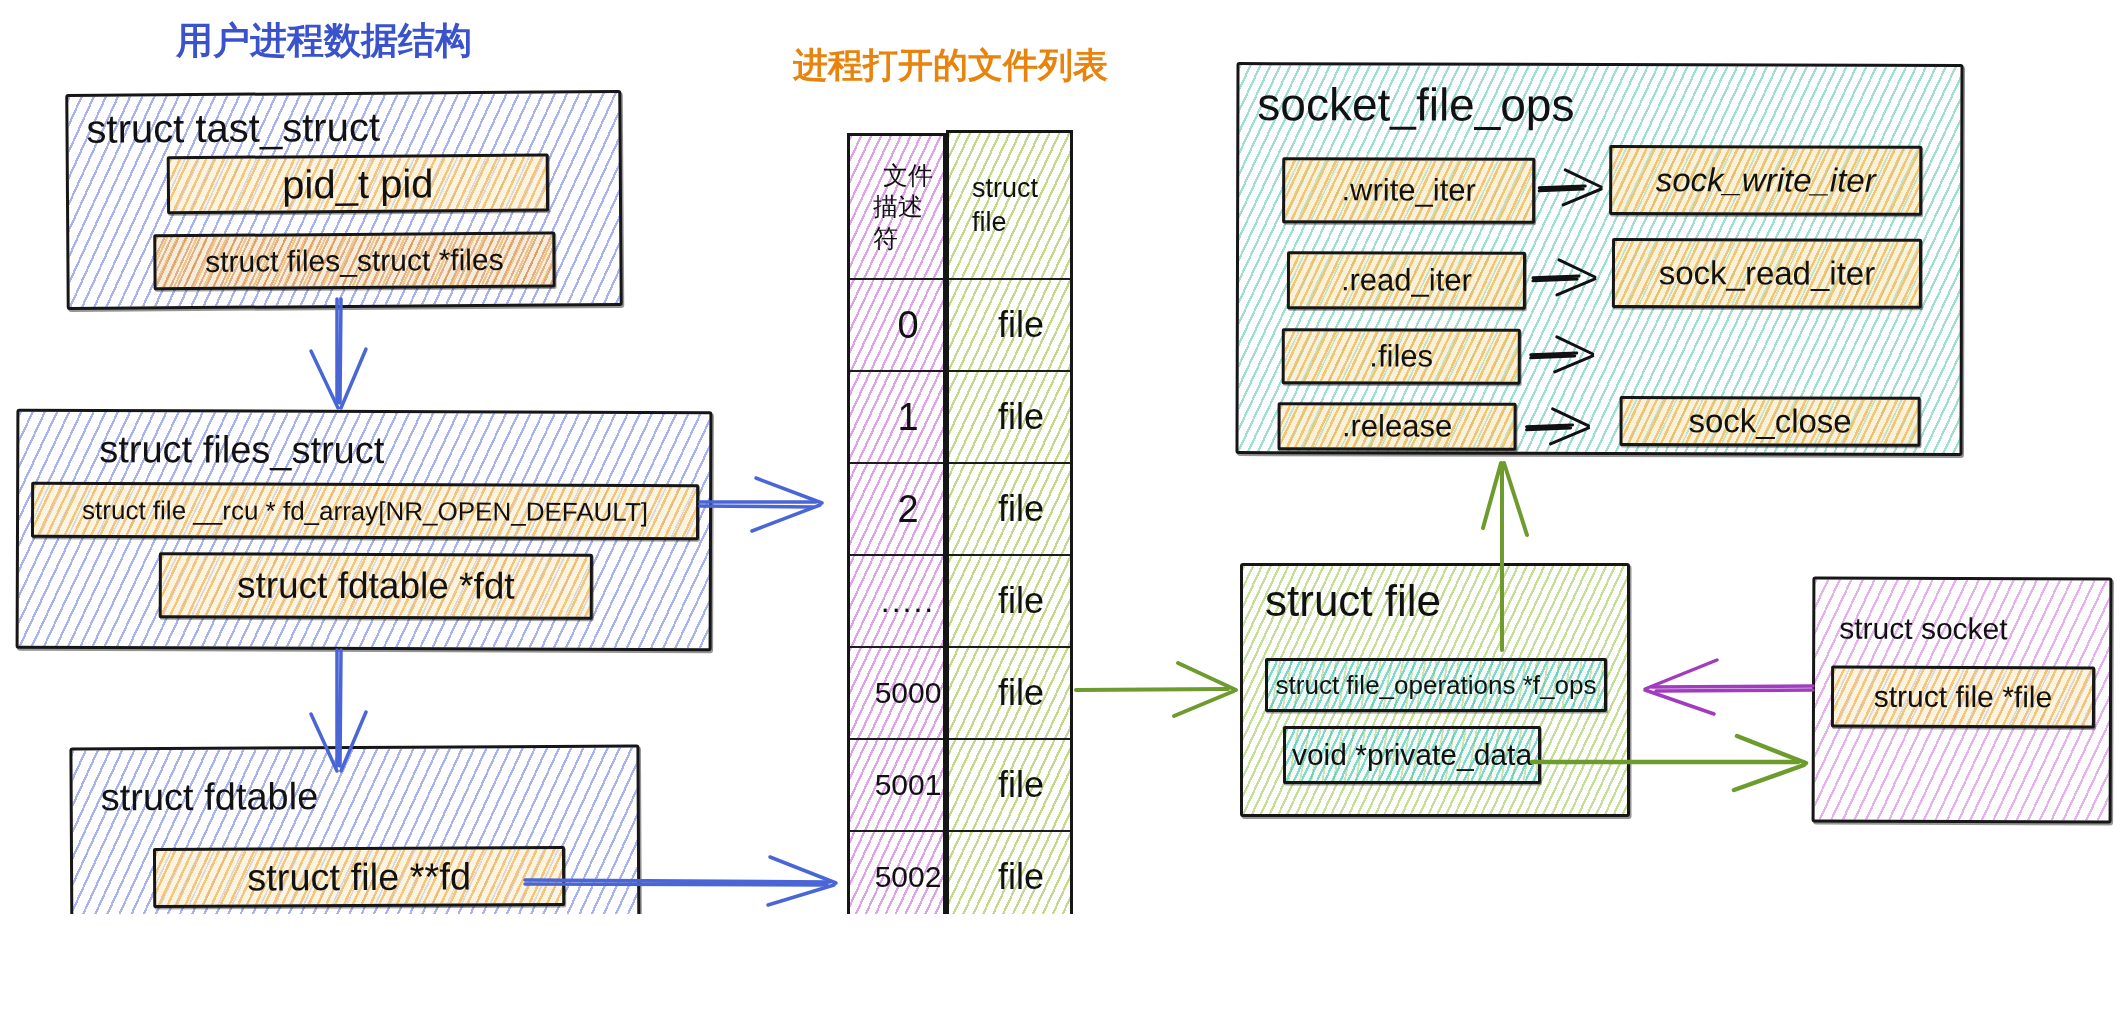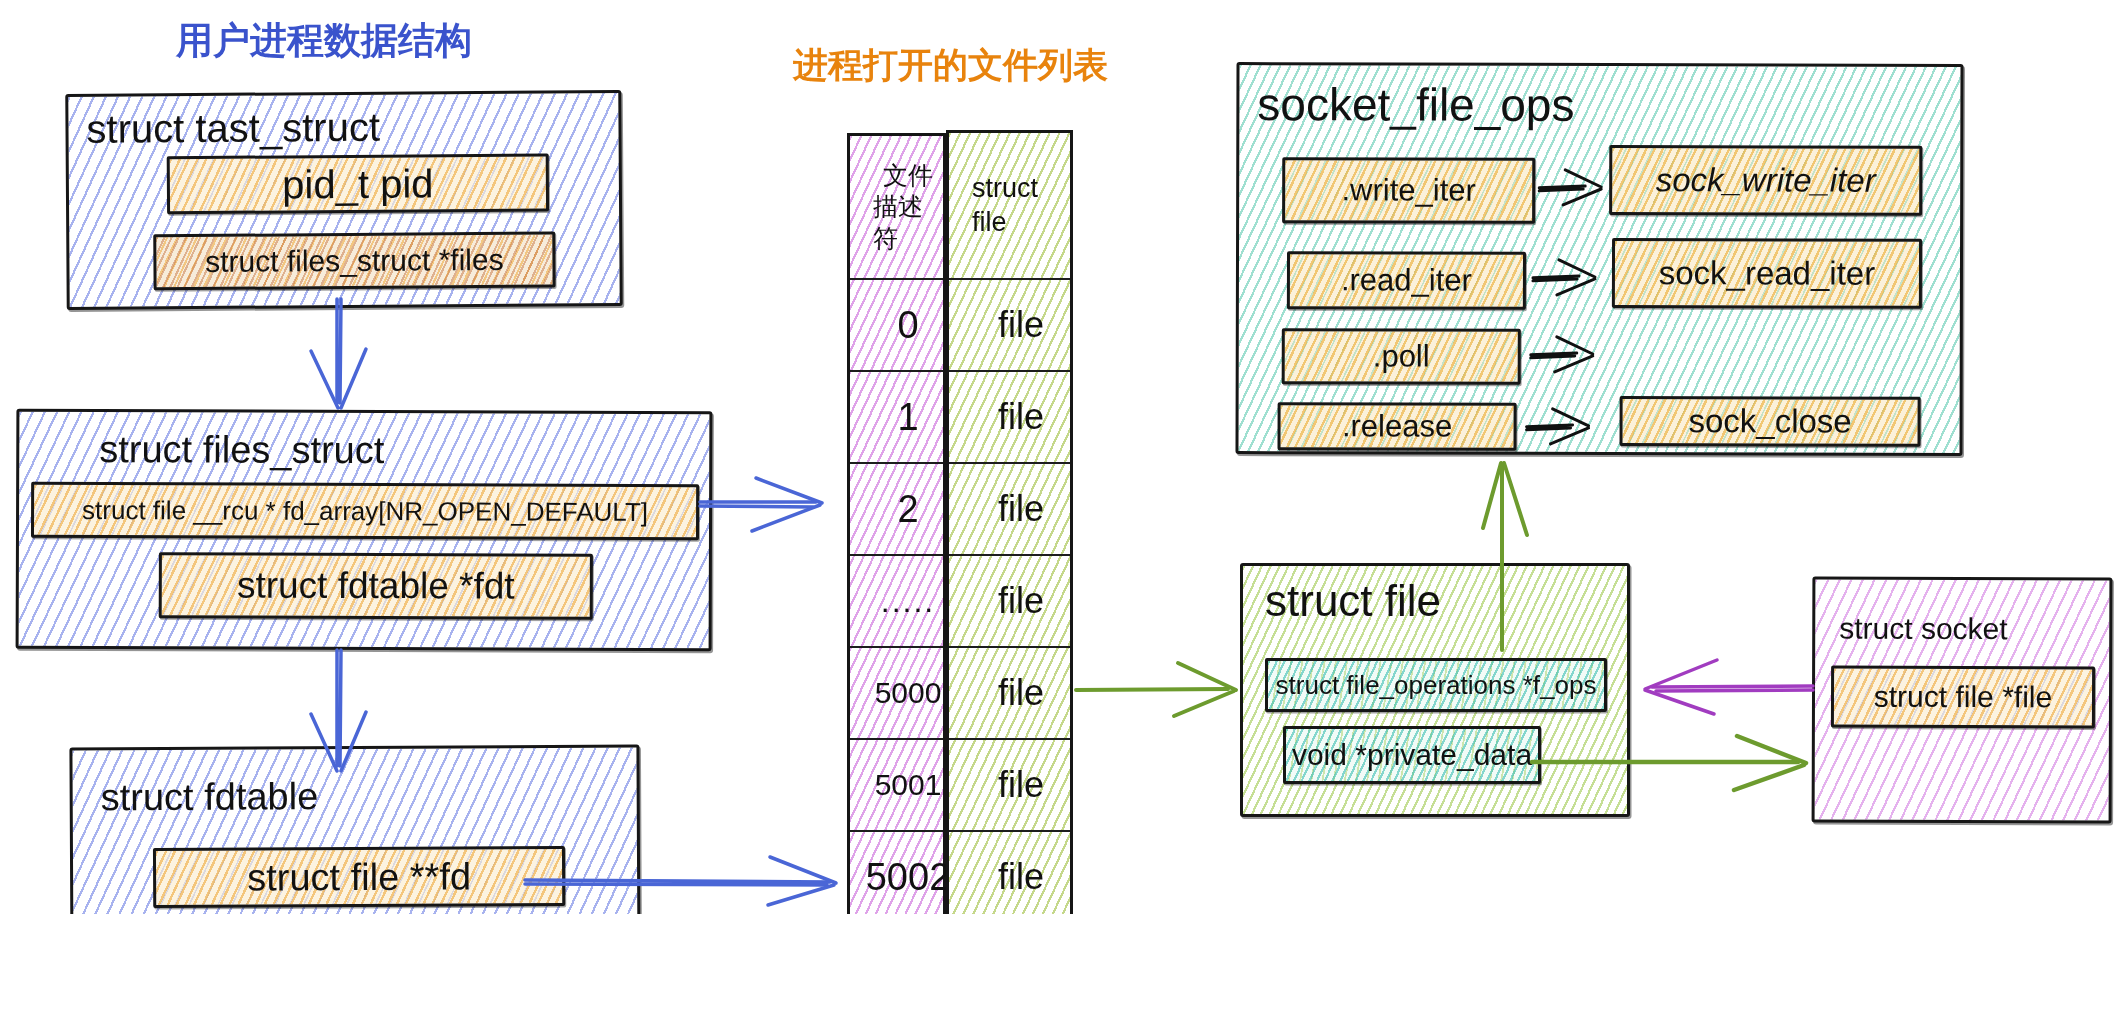--- a/index.html
+++ b/index.html
@@ -74,21 +74,21 @@
     <div class="cell chead" style="height:142px;font-size:25px;">
       <span>文件</span>
       <span>描述符</span>
     </div>
     <div class="cell" style="height:92px;font-size:38px;">0</div>
     <div class="cell" style="height:92px;font-size:38px;">1</div>
     <div class="cell" style="height:92px;font-size:38px;">2</div>
     <div class="cell" style="height:92px;font-size:32px;letter-spacing:2px;">.....</div>
     <div class="cell" style="height:92px;font-size:30px;">5000</div>
     <div class="cell" style="height:92px;font-size:30px;">5001</div>
-    <div class="cell" style="height:92px;font-size:38px;">5002</div>
+    <div class="cell" style="height:92px;font-size:30px;">5002</div>
     <div class="cell" style="height:89px;font-size:32px;letter-spacing:2px;">.....</div>
   </div>
 
   <div class="col hgr" style="left:946px;top:130px;width:127px;height:881px;">
     <div class="cell chead" style="height:145px;font-size:27px;">struct file</div>
     <div class="cell" style="height:92px;font-size:36px;">file</div>
     <div class="cell" style="height:92px;font-size:36px;">file</div>
     <div class="cell" style="height:92px;font-size:36px;">file</div>
     <div class="cell" style="height:92px;font-size:36px;">file</div>
     <div class="cell" style="height:92px;font-size:36px;">file</div>
@@ -105,21 +105,21 @@
       <path d="M2,24 L48,22 M2,27 L46,25 M28,6 L64,23 M26,41 L64,25" stroke="#111" stroke-width="3" fill="none" stroke-linecap="round"></path>
     </svg>
     <div class="field hoT" style="left:370px;top:79px;width:307px;height:64px;font-size:33px;font-style:italic;">sock_write_iter</div>
 
     <div class="field hoT" style="left:48px;top:186px;width:233px;height:52px;font-size:31px;">.read_iter</div>
     <svg class="blkarrow" style="left:292px;top:188px;" width="70" height="46" viewBox="0 0 70 46">
       <path d="M2,24 L48,22 M2,27 L46,25 M28,6 L64,23 M26,41 L64,25" stroke="#111" stroke-width="3" fill="none" stroke-linecap="round"></path>
     </svg>
     <div class="field hoT" style="left:373px;top:172px;width:304px;height:64px;font-size:33px;">sock_read_iter</div>
 
-    <div class="field hoT" style="left:43px;top:263px;width:233px;height:50px;font-size:31px;">.poll</div>
+    <div class="field hoT" style="left:43px;top:263px;width:233px;height:50px;font-size:31px;">.files</div>
     <svg class="blkarrow" style="left:290px;top:265px;" width="70" height="46" viewBox="0 0 70 46">
       <path d="M2,24 L48,22 M2,27 L46,25 M28,6 L64,23 M26,41 L64,25" stroke="#111" stroke-width="3" fill="none" stroke-linecap="round"></path>
     </svg>
 
     <div class="field hoT" style="left:39px;top:337px;width:233px;height:42px;font-size:31px;">.release</div>
     <svg class="blkarrow" style="left:286px;top:337px;" width="70" height="46" viewBox="0 0 70 46">
       <path d="M2,24 L48,22 M2,27 L46,25 M28,6 L64,23 M26,41 L64,25" stroke="#111" stroke-width="3" fill="none" stroke-linecap="round"></path>
     </svg>
     <div class="field hoT" style="left:381px;top:330px;width:295px;height:44px;font-size:33px;">sock_close</div>
   </div>

